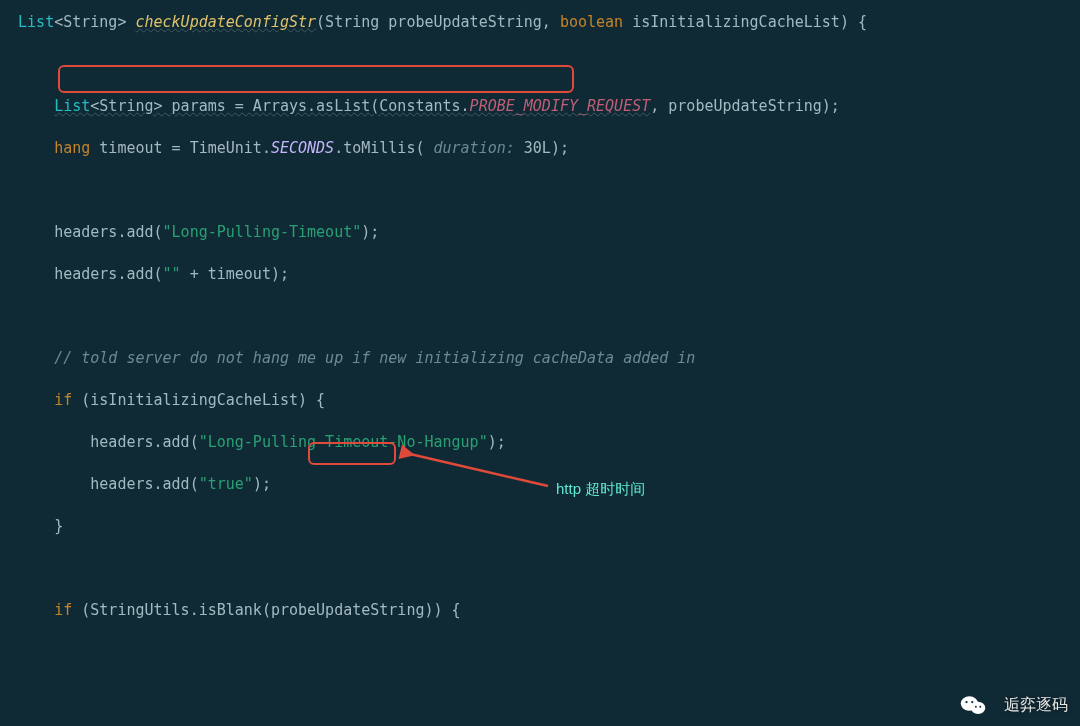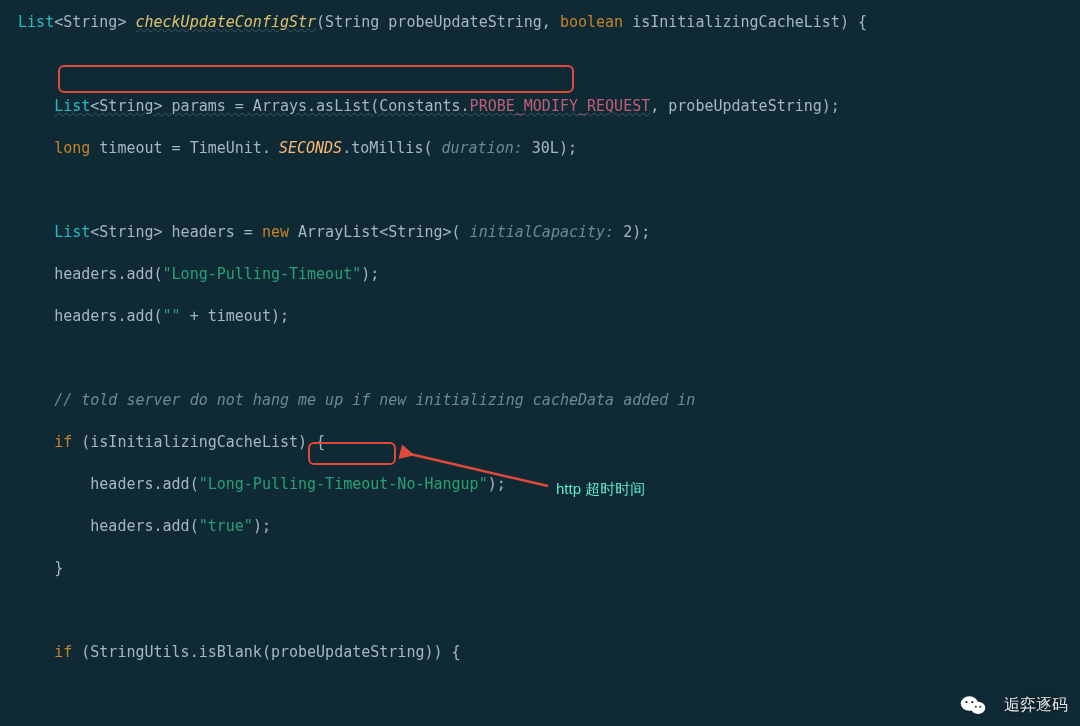--- a/index.html
+++ b/index.html
@@ -26,22 +26,22 @@
     white-space: pre;
     line-height: 21px;
     font-family: inherit;
   }
   .line { display: block; height: 21px; }
   .kw { color: #c48328; font-weight: 500; }
   .type { color: #24bdc4; }
   .mname { color: #dfc26a; font-style: italic; }
   .str { color: #29a074; }
   .cmt { color: #6b8a96; font-style: italic; }
-  .const { color: #bf5f77; }
-  .field { color: #fdba74; font-style: italic; margin-left: 8px; }
+  .const { color: #bf5f77; font-style: italic; }
+  .field { color: #c4b5fd; font-style: italic; }
   .hint { color: #6b8a96; font-style: italic; }
   .underline { text-decoration: underline wavy #3f5660; text-decoration-thickness: 1px; }
 
   .redbox {
     position: absolute;
     border: 2px solid #e04a3a;
     border-radius: 6px;
     pointer-events: none;
     box-sizing: border-box;
   }
@@ -68,23 +68,22 @@
   .wm-icon { width: 26px; height: 22px; }
 </style>
 </head>
 <body>
 
 <div class="editor">
 
 <pre class="codeblock"><span class="line">  <span class="type">List</span><span>&lt;String&gt; </span><span class="mname underline">checkUpdateConfigStr</span><span>(String probeUpdateString, </span><span class="kw">boolean</span><span> isInitializingCacheList) {</span></span>
 <span class="line"></span>
 <span class="line">      <span class="type underline">List</span><span class="underline">&lt;String&gt; params = Arrays.asList(Constants.</span><span class="const underline">PROBE_MODIFY_REQUEST</span><span>, probeUpdateString);</span></span>
-<span class="line">      <span class="kw">long</span><span> timeout = TimeUnit.</span><span class="field">SECONDS</span><span>.toMillis(</span><span class="hint"> duration: </span><span>30L</span><span>);</span></span>
+<span class="line">      <span class="kw">hang</span><span> timeout = TimeUnit.</span><span class="field">SECONDS</span><span>.toMillis(</span><span class="hint"> duration: </span><span>30L</span><span>);</span></span>
 <span class="line"></span>
-<span class="line">      <span class="type">List</span><span>&lt;String&gt; headers = </span><span class="kw">new</span><span> ArrayList</span><span>&lt;String&gt;(</span><span class="hint"> initialCapacity: </span><span>2</span><span>);</span></span>
 <span class="line">      <span>headers.add(</span><span class="str">"Long-Pulling-Timeout"</span><span>);</span></span>
 <span class="line">      <span>headers.add(</span><span class="str">""</span><span> + timeout);</span></span>
 <span class="line"></span>
 <span class="line">      <span class="cmt">// told server do not hang me up if new initializing cacheData added in</span></span>
 <span class="line">      <span class="kw">if</span><span> (isInitializingCacheList) {</span></span>
 <span class="line">          <span>headers.add(</span><span class="str">"Long-Pulling-Timeout-No-Hangup"</span><span>);</span></span>
 <span class="line">          <span>headers.add(</span><span class="str">"true"</span><span>);</span></span>
 <span class="line">      <span>}</span></span>
 <span class="line"></span>
 <span class="line">      <span class="kw">if</span><span> (StringUtils.isBlank(probeUpdateString)) {</span></span>

